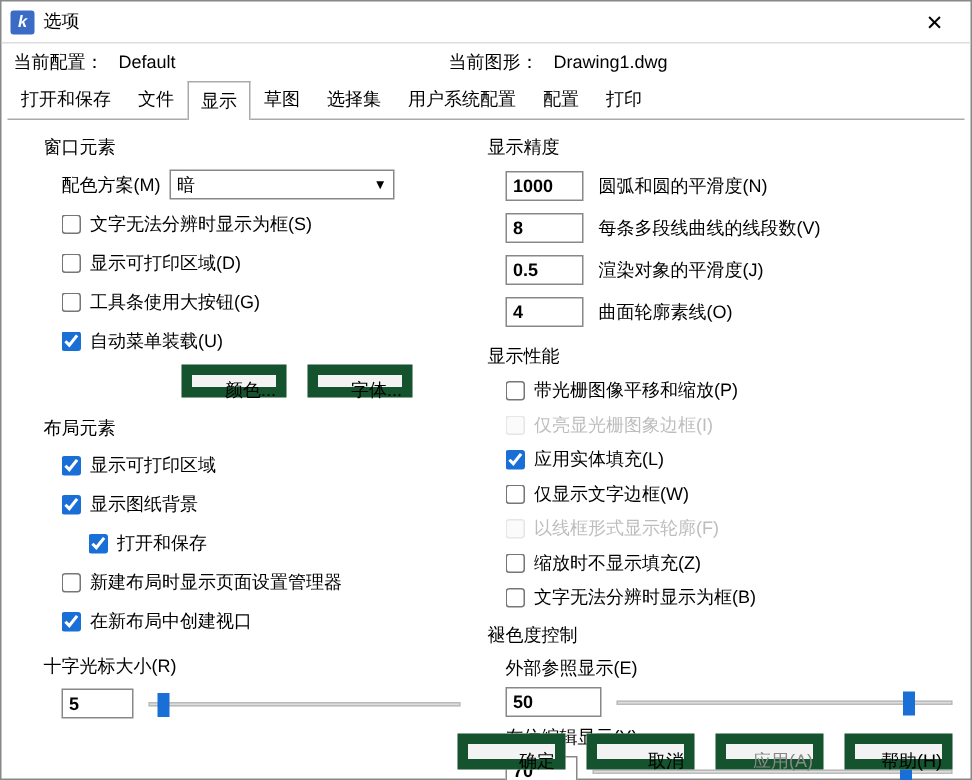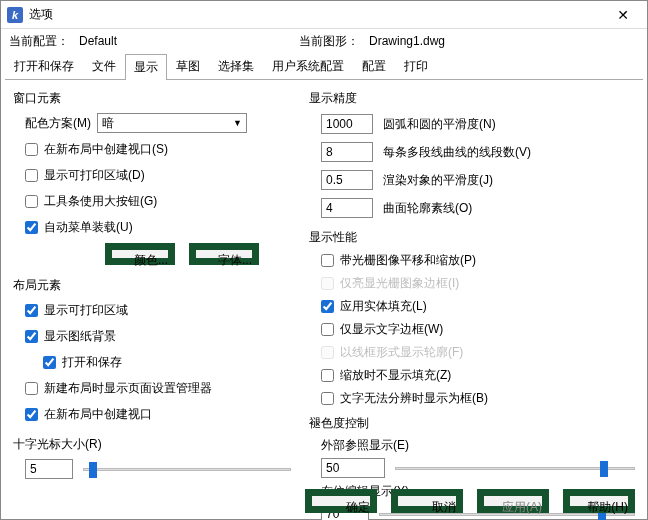--- a/index.html
+++ b/index.html
@@ -9,31 +9,31 @@
   .titlebar .app-icon { width:16px; height:16px; background:#3b6bc5; border-radius:2px; margin-right:6px; display:flex; align-items:center; justify-content:center; color:#fff; font-style:italic; font-size:11px; font-weight:bold; }
   .titlebar .title { flex:0 0 auto; }
   .titlebar .spacer { flex:1; }
   .titlebar .close { width:36px; text-align:center; font-size:14px; }
   .configrow { height:24px; display:flex; align-items:center; padding:0 8px; }
   .configrow .lbl { width:70px; }
   .configrow .val { width:180px; }
   .tabs { display:flex; border-bottom:1px solid #aaa; margin:0 4px; }
   .tab { padding:4px 8px; border:1px solid transparent; border-bottom:none; cursor:default; }
   .tab.active { border-color:#aaa; background:#fff; position:relative; top:1px; }
-  .content { padding:8px 12px 4px 12px; display:flex; gap:18px; height:398px; }
+  .content { padding:8px 12px 4px 12px; display:flex; gap:18px; height:398px;margin-left:16px; }
   .col { flex:1; display:flex; flex-direction:column; gap:6px; }
   .group-title { margin-top:2px; }
   .row { display:flex; align-items:center; gap:6px; margin-left:12px; line-height:20px; }
   .row input[type=checkbox]{ width:13px; height:13px; margin:0; accent-color:#1a6fd6;}
   .row.indent { margin-left:30px; }
   .select { border:1px solid #888; height:20px; width:150px; padding:0 4px; display:flex; align-items:center; justify-content:space-between; background:#fff; }
   .select .arrow { font-size:9px; }
   .btn { border:7px solid #14532d; background:#f3f3f3; padding:2px 0; min-width:70px; text-align:right; height:22px; line-height:16px; display:inline-block;}
   .btnrow { display:flex; gap:14px; margin-left:92px; }
-  .numbox { border:1px solid #888; width:52px; height:20px; padding:0 4px; display:flex; align-items:center; background:#fff; }
+  .numbox { border:1px solid #888; width:52px; height:20px; padding:0 4px; display:flex; align-items:center; background:#fff;font-weight:bold; }
   .precision-row { display:flex; align-items:center; gap:10px; margin-left:12px; line-height:22px; }
   .muted { color:#888; }
   .slider-wrap { display:flex; align-items:center; gap:10px; margin-left:12px; }
   .slider { position:relative; flex:1; height:18px; }
   .track { position:absolute; left:0; right:0; top:8px; height:3px; background:#ddd; border:1px solid #bbb; }
   .thumb { position:absolute; top:2px; width:8px; height:16px; background:#1a6fd6; }
   .footer { position:absolute; bottom:6px; right:12px; display:flex; gap:14px; }
   .footer .btn{ min-width:72px; height:24px; line-height:18px;}
   .disabled-check { opacity:0.55; }
 </style>
@@ -75,21 +75,21 @@
     <div class="row">
       <span>配色方案(M)</span>
       <div class="select">
         <span>暗</span>
         <span class="arrow">▼</span>
       </div>
     </div>
 
     <label class="row">
           <input type="checkbox" style="">
-          <span>在新布局中创建视口(S)</span>
+          <span>文字无法分辨时显示为框(S)</span>
         </label>
     <label class="row">
           <input type="checkbox" style="">
           <span>显示可打印区域(D)</span>
         </label>
     <label class="row">
           <input type="checkbox" style="">
           <span>工具条使用大按钮(G)</span>
         </label>
     <label class="row">

